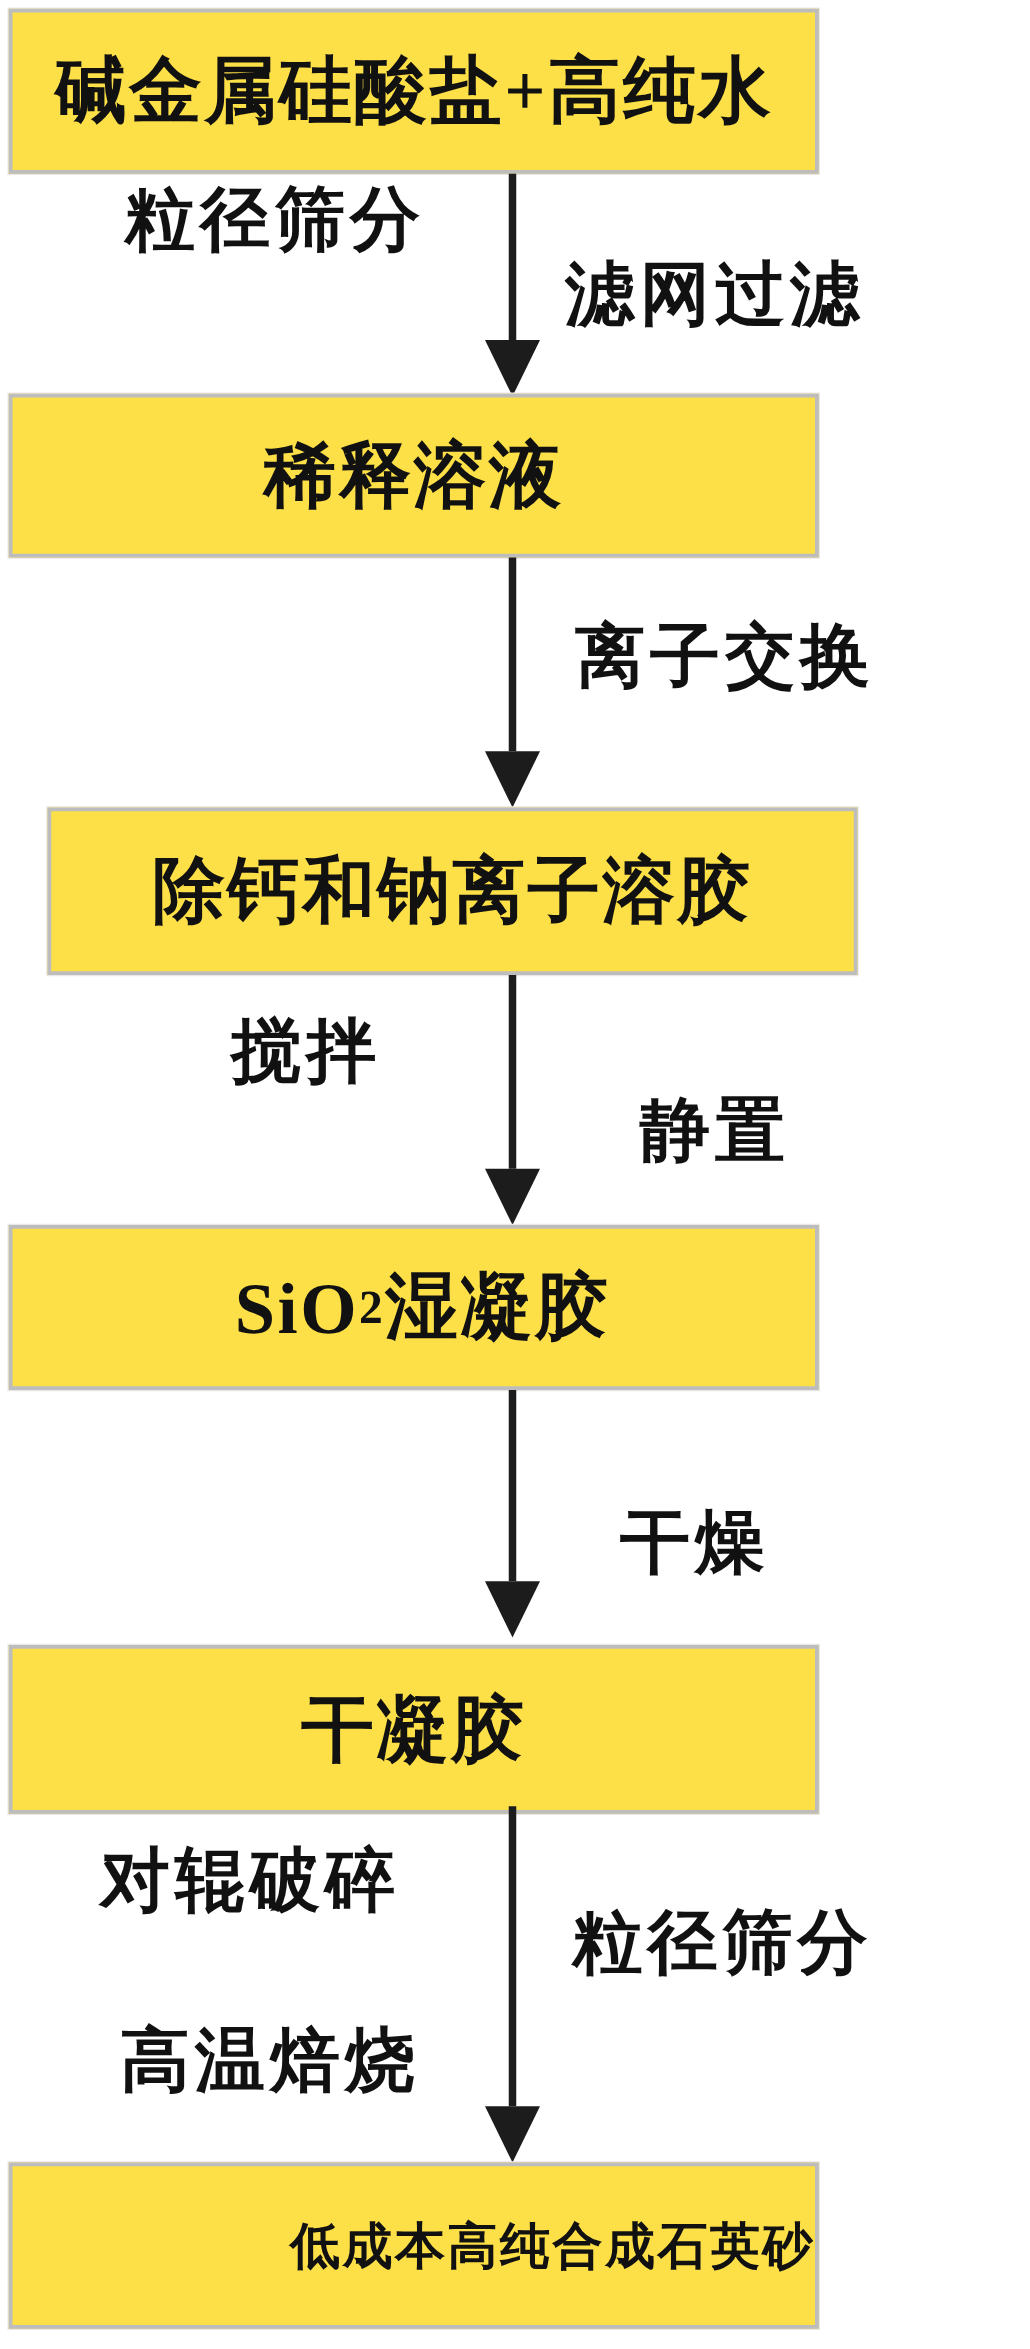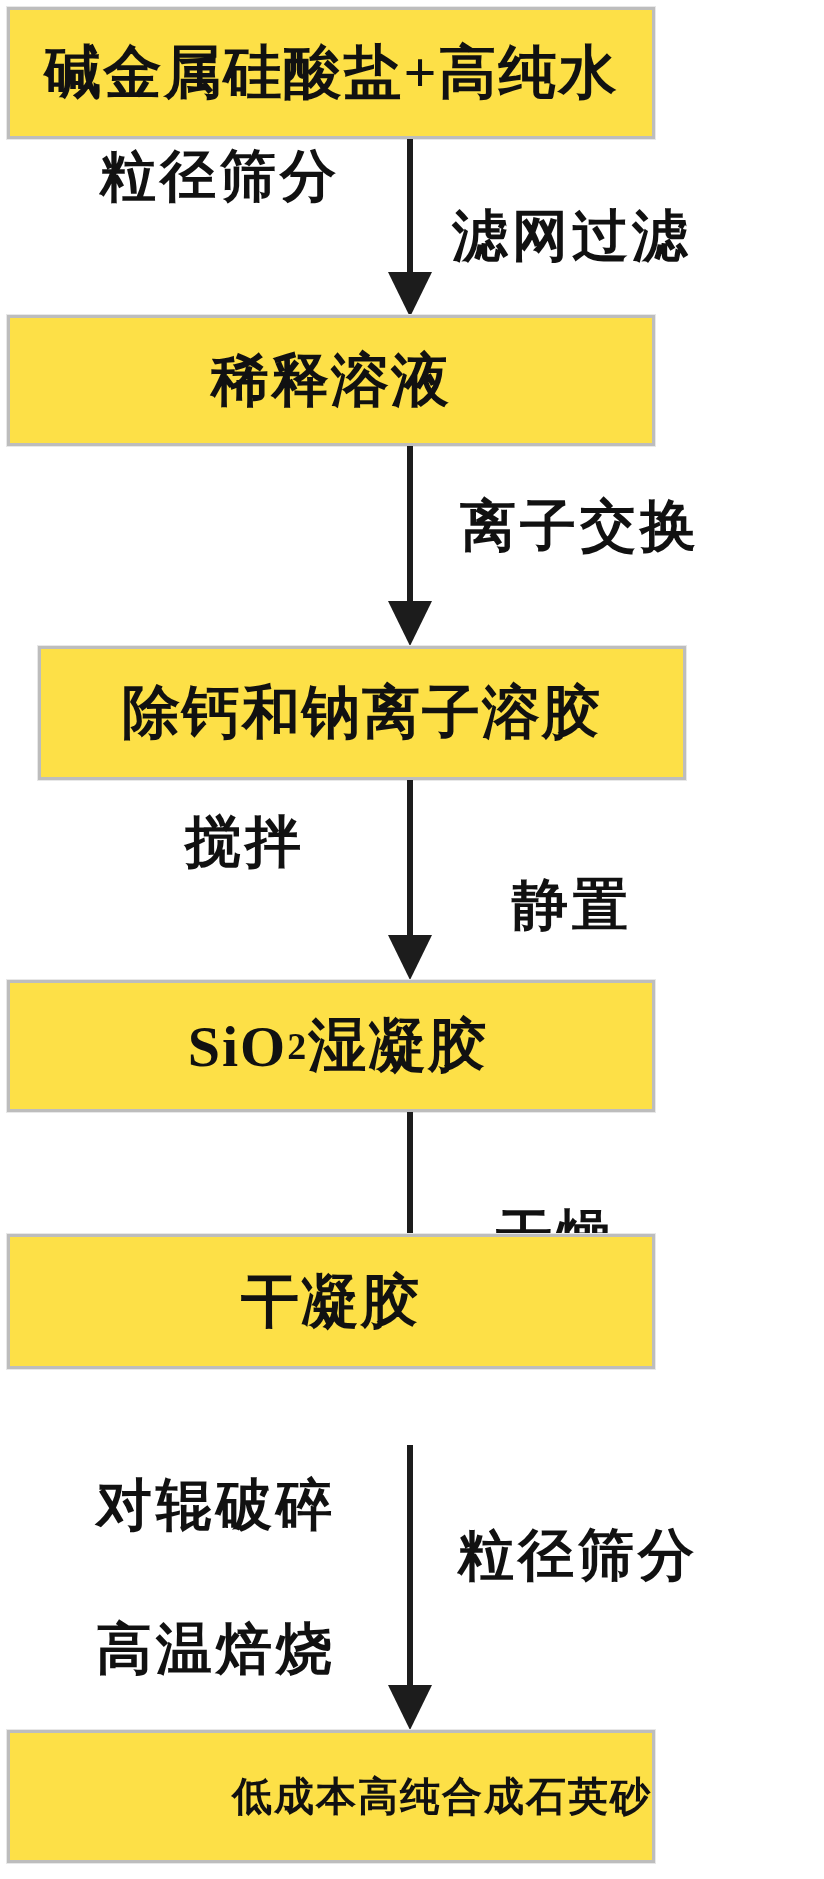--- a/index.html
+++ b/index.html
@@ -34,39 +34,39 @@
   }
   .flow-box sub {
     font-size: 38px;
     line-height: 0;
     vertical-align: -14px;
   }
   .b1 { top: 7px;    height: 132px; }
   .b2 { top: 315px;  height: 131px; }
   .b3 { top: 646px;  height: 134px; margin-left: 31px; }
   .b4 { top: 980px;  height: 132px; padding-left: 14px; }
-  .b5 { top: 1234px; height: 135px; }
+  .b5 { top: 1316px; height: 135px; }
   .b6 { top: 1730px; height: 133px; font-size: 40px; justify-content: flex-end; }
 
   .edge-label {
     position: absolute;
     font-size: 56px;
     font-weight: bold;
     letter-spacing: 4px;
     white-space: nowrap;
     line-height: 1.05;
   }
   .l1  { left: 100px; top: 147px;  }
   .l2  { left: 452px; top: 207px;  }
   .l3  { left: 460px; top: 497px;  }
   .l4  { left: 185px; top: 793px; margin-top: 20px;  }
   .l5  { left: 512px; top: 876px;  }
   .l6  { left: 190px; top: 1126px; }
   .l7  { left: 496px; top: 1206px; }
-  .l8  { left: 96px;  top: 1476px; }
+  .l8  { left: 80px;  top: 1476px; }
   .l9  { left: 458px; top: 1526px; }
   .l10 { left: 96px;  top: 1620px; }
 
   .arrow {
     position: absolute;
     left: 388px;
     width: 44px;
     display: flex;
     flex-direction: column;
     align-items: center;

